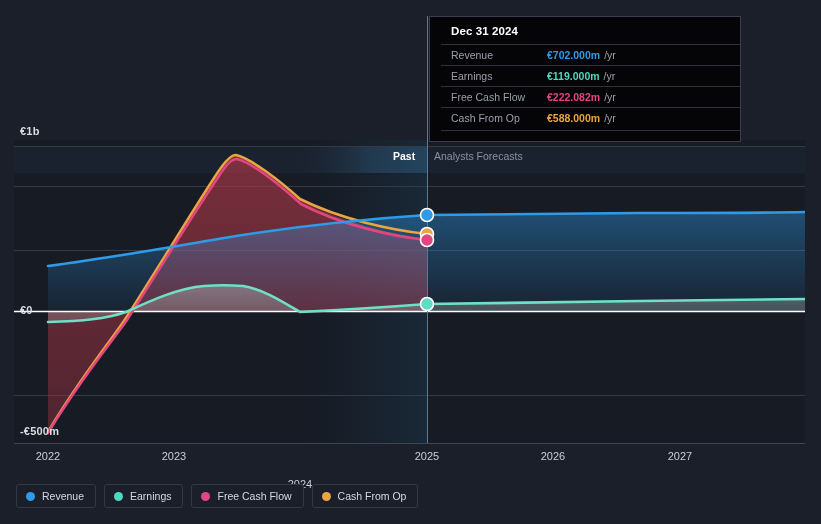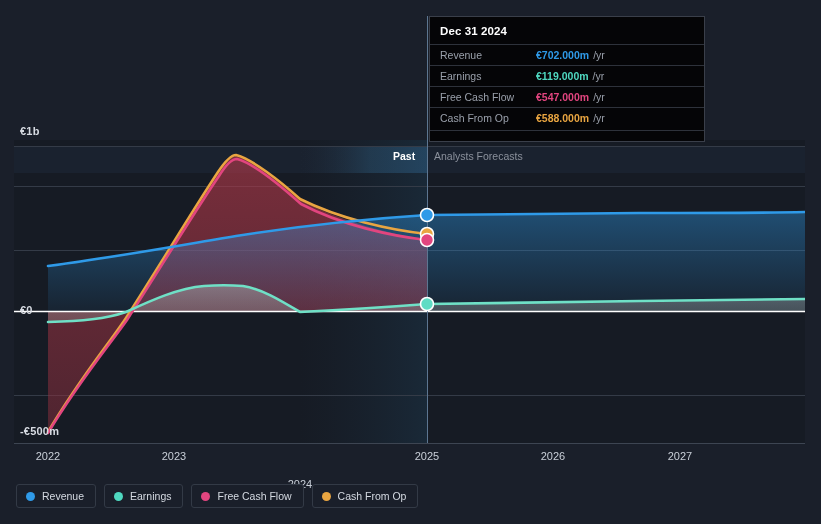--- a/index.html
+++ b/index.html
@@ -8,25 +8,25 @@
     background:#1a1f2a;
     font-family:"Liberation Sans", sans-serif;
     overflow:hidden;
     position:relative;
   }
   #chart-root{position:absolute;inset:0;}
   .svg-layer{position:absolute;left:0;top:0;}
 
   
   #tooltip{
-    position:absolute;left:429px;top:16px;width:276px;
+    position:absolute;left:429px;top:16px;width:312px;
     background:#050507;
     border:1px solid #3a3f4a;
     box-sizing:border-box;
-    padding:7px 0 6px 0;
+    padding:7px 0 6px 11px;
     z-index:40;
   }
   #tooltip .tt-title{
     color:#ffffff;font-size:11.5px;font-weight:bold;
     padding:1px 10px 7px 10px;letter-spacing:.1px;
   }
   .tt-row{
     display:flex;align-items:center;
     border-top:1px solid #2e323b;
     padding:2px 10px 2px 10px;
@@ -185,21 +185,21 @@
     </div>
 
     <div class="tt-row">
       <span class="tt-label">Earnings</span>
       <span class="tt-val" style="color:#4fd8c0;">€119.000m</span>
       <span class="tt-unit">/yr</span>
     </div>
 
     <div class="tt-row">
       <span class="tt-label">Free Cash Flow</span>
-      <span class="tt-val" style="color:#e2457f;">€547.000m</span>
+      <span class="tt-val" style="color:#e2457f;">€222.082m</span>
       <span class="tt-unit">/yr</span>
     </div>
 
     <div class="tt-row">
       <span class="tt-label">Cash From Op</span>
       <span class="tt-val" style="color:#e9a541;">€588.000m</span>
       <span class="tt-unit">/yr</span>
     </div>
 
     <div class="tt-foot"></div>

